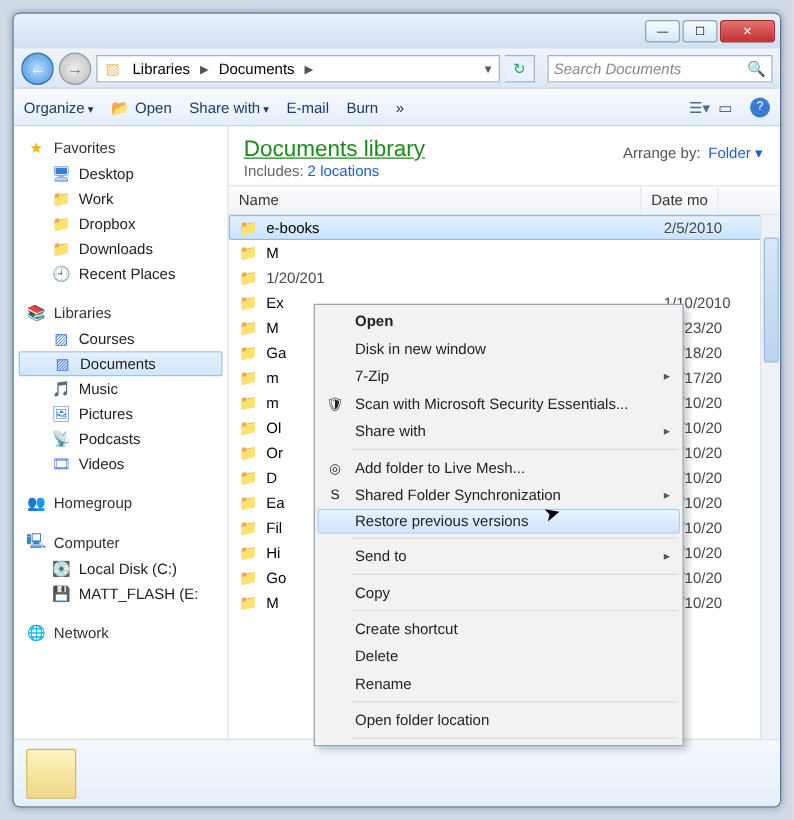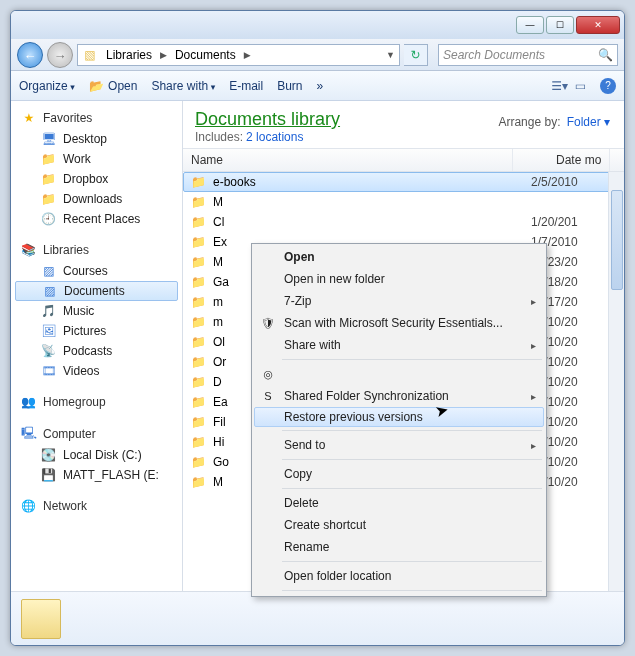--- a/index.html
+++ b/index.html
@@ -30,21 +30,21 @@
   .star { color:#f4b400; }
   .folder-ic { color:#e8c256; }
   .blue-ic { color:#3b7bd6; }
   .main { flex:1; display:flex; flex-direction:column; position:relative; }
   .libhdr { padding:8px 12px 4px; }
   .libhdr h1 { color:#1a8a1a; font-size:18px; font-weight:400;text-decoration:underline; }
   .libhdr .sub { color:#666; font-size:11px; }
   .libhdr .sub a { color:#1a5fd6; text-decoration:none; }
   .arrange { position:absolute; right:14px; top:14px; font-size:11px; color:#555; }
   .arrange a { color:#1a5fd6; }
-  .cols { display:flex; background:linear-gradient(#fdfdfd,#f0f3f7); border-top:1px solid #e0e5ec; border-bottom:1px solid #dfe4eb; font-size:11px; color:#333;gap:35px; }
+  .cols { display:flex; background:linear-gradient(#fdfdfd,#f0f3f7); border-top:1px solid #e0e5ec; border-bottom:1px solid #dfe4eb; font-size:11px; color:#333; }
   .cols div { padding:4px 8px; border-right:1px solid #e6eaf0; }
   .col-name { width: 330px; }
   .list { flex:1; overflow:hidden; position:relative; }
   .row { display:flex; align-items:center; height:20px; padding:0 8px; gap:6px; }
   .row.sel { background:linear-gradient(#e3f1ff,#c9e3ff); border:1px solid #8abbed; border-radius:2px; padding:0 7px; }
   .row .nm { width: 312px; white-space:nowrap; overflow:hidden; }
   .row .dt { color:#444; white-space:nowrap; }
   .scrollbar { position:absolute; right:0; top:0; width:16px; height:100%; background:#eef2f7; border-left:1px solid #dbe2eb; }
   .thumb { position:absolute; top:18px; left:2px; width:12px; height:100px; background:linear-gradient(#d8e6f6,#bcd3ee); border:1px solid #9bb9dc; border-radius:2px; }
   .statusbar { height:54px; border-top:1px solid #d7dee8; background:linear-gradient(#f4f8fe,#e5eef9); display:flex; align-items:center; padding:6px 10px; gap:10px; }
@@ -200,27 +200,26 @@
             <span class="nm">e-books</span>
             <span class="dt">2/5/2010</span>
           </div>
           <div class="row">
             <span class="icon folder-ic">📁</span>
             <span class="nm">M</span>
             <span class="dt"></span>
           </div>
           <div class="row">
             <span class="icon folder-ic">📁</span>
-            <span class="nm">Cl</span>
             <span class="dt">1/20/201</span>
           </div>
           <div class="row">
             <span class="icon folder-ic">📁</span>
             <span class="nm">Ex</span>
-            <span class="dt">1/7/2010</span>
+            <span class="dt">1/10/2010</span>
           </div>
           <div class="row">
             <span class="icon folder-ic">📁</span>
             <span class="nm">M</span>
             <span class="dt">12/23/20</span>
           </div>
           <div class="row">
             <span class="icon folder-ic">📁</span>
             <span class="nm">Ga</span>
             <span class="dt">12/18/20</span>
@@ -286,59 +285,60 @@
     <div class="thumb-ic"></div>
     <div>
     </div>
   </div>
 
   <div class="ctx" id="ctx">
       <div class="it bold">
         <span>Open</span>
       </div>
       <div class="it">
-        <span>Open in new folder</span>
+        <span>Disk in new window</span>
       </div>
       <div class="it arrow">
         <span>7-Zip</span>
       </div>
       <div class="it">
         <span class="ico">🛡</span>
         <span>Scan with Microsoft Security Essentials...</span>
       </div>
       <div class="it arrow">
         <span>Share with</span>
       </div>
       <div class="sepline"></div>
       <div class="it">
         <span class="ico">◎</span>
+        <span>Add folder to Live Mesh...</span>
       </div>
       <div class="it arrow">
         <span class="ico">S</span>
         <span>Shared Folder Synchronization</span>
       </div>
       <div class="it sel">
         <span>Restore previous versions</span>
       </div>
       <div class="sepline"></div>
       <div class="it arrow">
         <span>Send to</span>
       </div>
       <div class="sepline"></div>
       <div class="it">
         <span>Copy</span>
       </div>
       <div class="sepline"></div>
       <div class="it">
+        <span>Create shortcut</span>
+      </div>
+      <div class="it">
         <span>Delete</span>
       </div>
       <div class="it">
-        <span>Create shortcut</span>
-      </div>
-      <div class="it">
         <span>Rename</span>
       </div>
       <div class="sepline"></div>
       <div class="it">
         <span>Open folder location</span>
       </div>
       <div class="sepline"></div>
     </div>
   <div class="cursor">➤</div>
 

